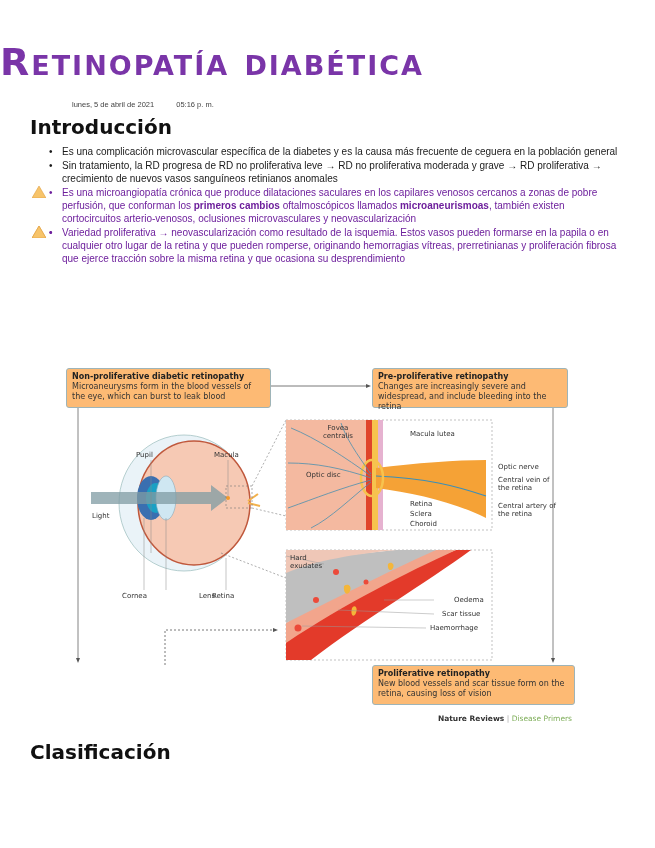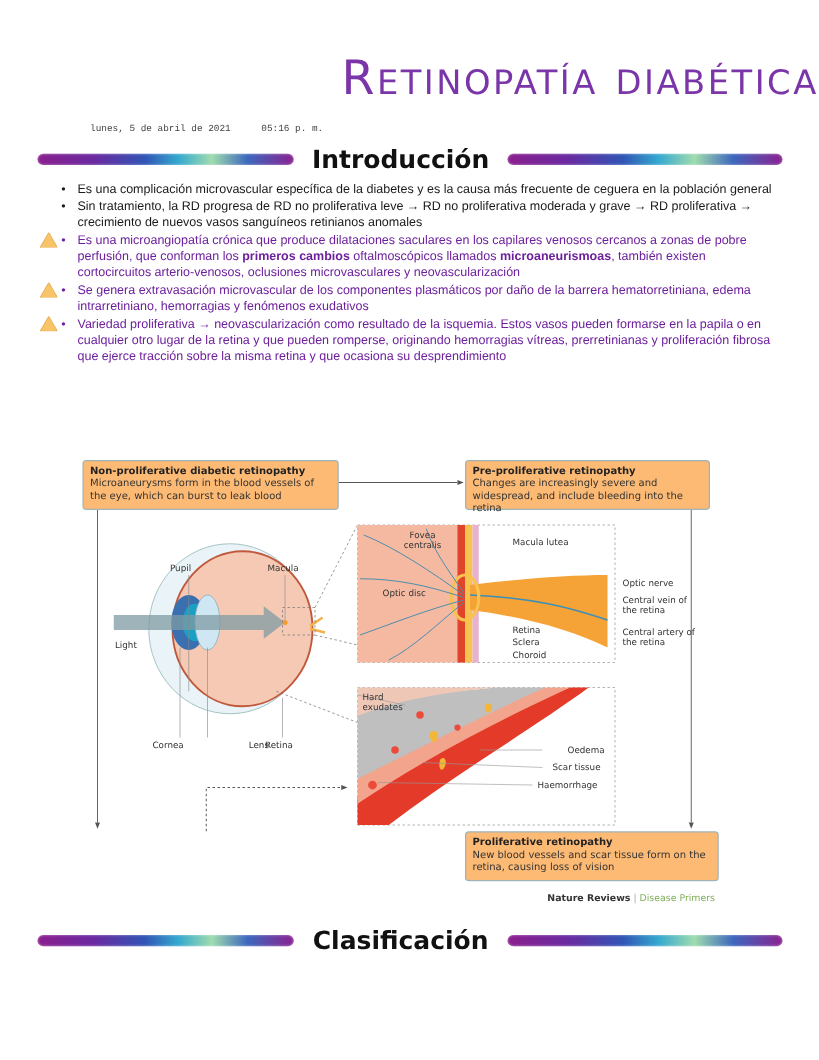--- a/index.html
+++ b/index.html
@@ -1,20 +1,20 @@
 <!DOCTYPE html>
 <html><head>
 <meta charset="utf-8">
 <style>
   html,body{margin:0;padding:0;background:#ffffff;}
   body{width:655px;height:848px;position:relative;overflow:hidden;font-family:"DejaVu Sans",sans-serif;}
-  .title{position:absolute;left:0;top:40px;width:655px;text-align:right;font-family:"DejaVu Sans",sans-serif;font-weight:normal;font-size:38px;letter-spacing:2px;color:#7a35a8;font-variant:small-caps;}
-  .meta{position:absolute;left:72px;top:100px;font-size:7.5px;color:#444;font-family:Liberation Mono, monospace;}
+  .title{position:absolute;left:0;top:40px;width:655px;text-align:left;font-family:"DejaVu Sans",sans-serif;font-weight:bold;font-size:38px;letter-spacing:2px;color:#7a35a8;font-variant:small-caps;}
+  .meta{position:absolute;left:72px;top:100px;font-size:7.5px;color:#444;font-family:Liberation Sans, sans-serif;}
   .meta span{margin-right:20px;}
-  .section-head{position:absolute;left:30px;width:596px;height:24px;display:flex;align-items:center;justify-content:space-between;}
+  .section-head{position:absolute;left:30px;width:596px;height:24px;display:flex;justify-content:space-between;flex-direction:column;}
   .glitter{height:9px;border-radius:5px;background:linear-gradient(90deg,#8a1f8e 0%,#6a2aa0 22%,#3055b5 42%,#35a9cf 55%,#9fdcae 68%,#3d67bd 82%,#8a2290 100%);box-shadow:inset 0 0 2px rgba(255,255,255,.6);}
   .section-head .glitter.left{width:205px;}
   .section-head .glitter.right{width:220px;}
   .section-head h2{margin:0;font-family:"DejaVu Sans",sans-serif;font-weight:bold;font-size:20px;color:#111;}
   ul.notes{position:absolute;left:36px;top:145px;width:590px;margin:0;padding:0;list-style:none;font-family:"Liberation Sans",sans-serif;font-size:10px;line-height:13px;}
   ul.notes li{position:relative;padding-left:26px;margin-bottom:1px;}
   ul.notes li .bullet{position:absolute;left:13px;top:0;}
   ul.notes li.black{color:#1a1a1a;}
   ul.notes li.purple{color:#6d1f9c;}
   ul.notes li .warn{position:absolute;left:-4px;top:0;width:14px;height:12px;}
@@ -43,21 +43,21 @@
 </div>
 
 <ul class="notes" id="notes">
     <li class="black"><span class="bullet">•</span><span>Es una complicación microvascular específica de la diabetes y es la causa más frecuente de ceguera en la población general</span></li>
     <li class="black"><span class="bullet">•</span><span>Sin tratamiento, la RD progresa de RD no proliferativa leve → RD no proliferativa moderada y grave → RD proliferativa → crecimiento de nuevos vasos sanguíneos retinianos anomales</span></li>
     <li class="purple"><svg class="warn" viewBox="0 0 14 12">
         <polygon points="7,0 14,12 0,12" fill="#f7c46a" stroke="#e0a040" stroke-width="0.6"></polygon>
       </svg><span class="bullet">•</span><span>Es una microangiopatía crónica que produce dilataciones saculares en los capilares venosos cercanos a zonas de pobre perfusión, que conforman los </span><b>primeros cambios</b><span> oftalmoscópicos llamados </span><b>microaneurismoas</b><span>, también existen cortocircuitos arterio-venosos, oclusiones microvasculares y neovascularización</span></li>
     <li class="purple"><svg class="warn" viewBox="0 0 14 12">
         <polygon points="7,0 14,12 0,12" fill="#f7c46a" stroke="#e0a040" stroke-width="0.6"></polygon>
-      </svg><span class="bullet">•</span><span>Se genera extravasación microvascular de los componentes plasmáticos por daño de la barrera hematorretiniana, edema intrarretiniano, hemorragias y fenómenos exudativos</span></li>
+      </svg><span class="bullet">•</span></li>
     <li class="purple"><svg class="warn" viewBox="0 0 14 12">
         <polygon points="7,0 14,12 0,12" fill="#f7c46a" stroke="#e0a040" stroke-width="0.6"></polygon>
       </svg><span class="bullet">•</span><span>Variedad proliferativa → neovascularización como resultado de la isquemia. Estos vasos pueden formarse en la papila o en cualquier otro lugar de la retina y que pueden romperse, originando hemorragias vítreas, prerretinianas y proliferación fibrosa que ejerce tracción sobre la misma retina y que ocasiona su desprendimiento</span></li>
   </ul>
 
 <div class="figure">
   <svg width="510" height="355" viewBox="0 0 510 355" style="position:absolute;left:0;top:0;">
 
     <line x1="205" y1="18" x2="300" y2="18" stroke="#555" stroke-width="0.8"></line>
     <polygon points="300,16 305,18 300,20" fill="#555"></polygon>

